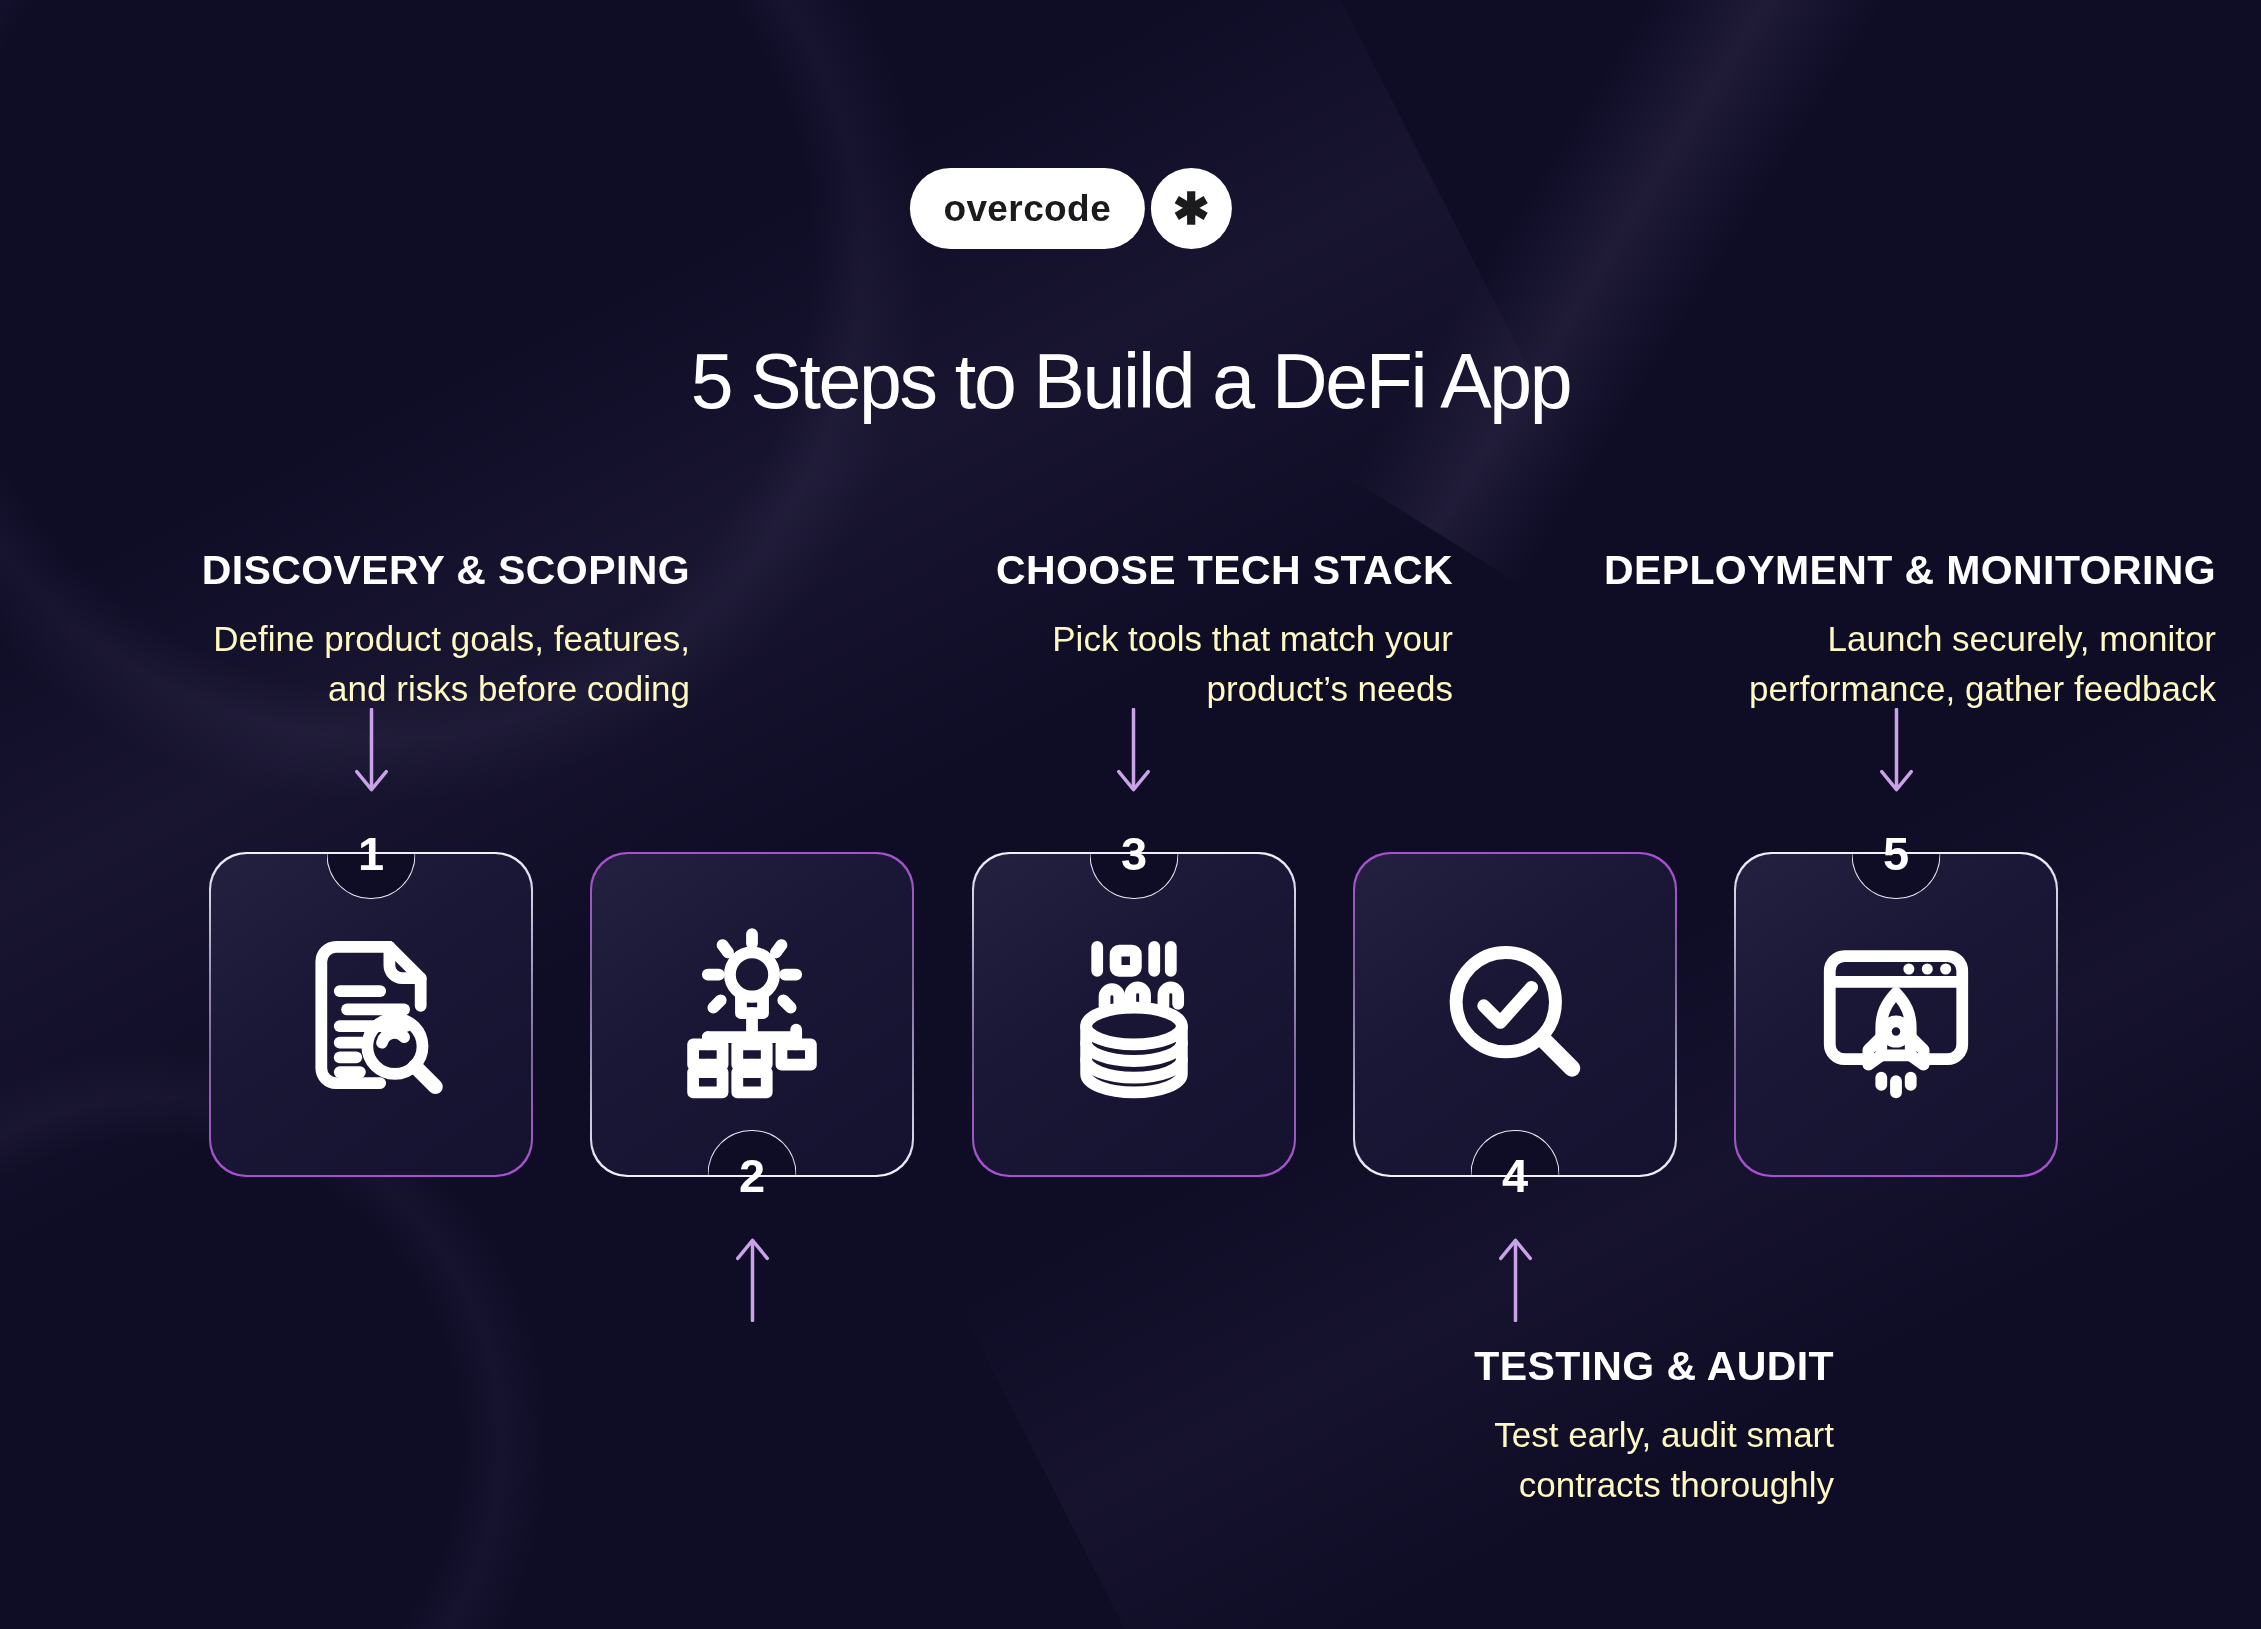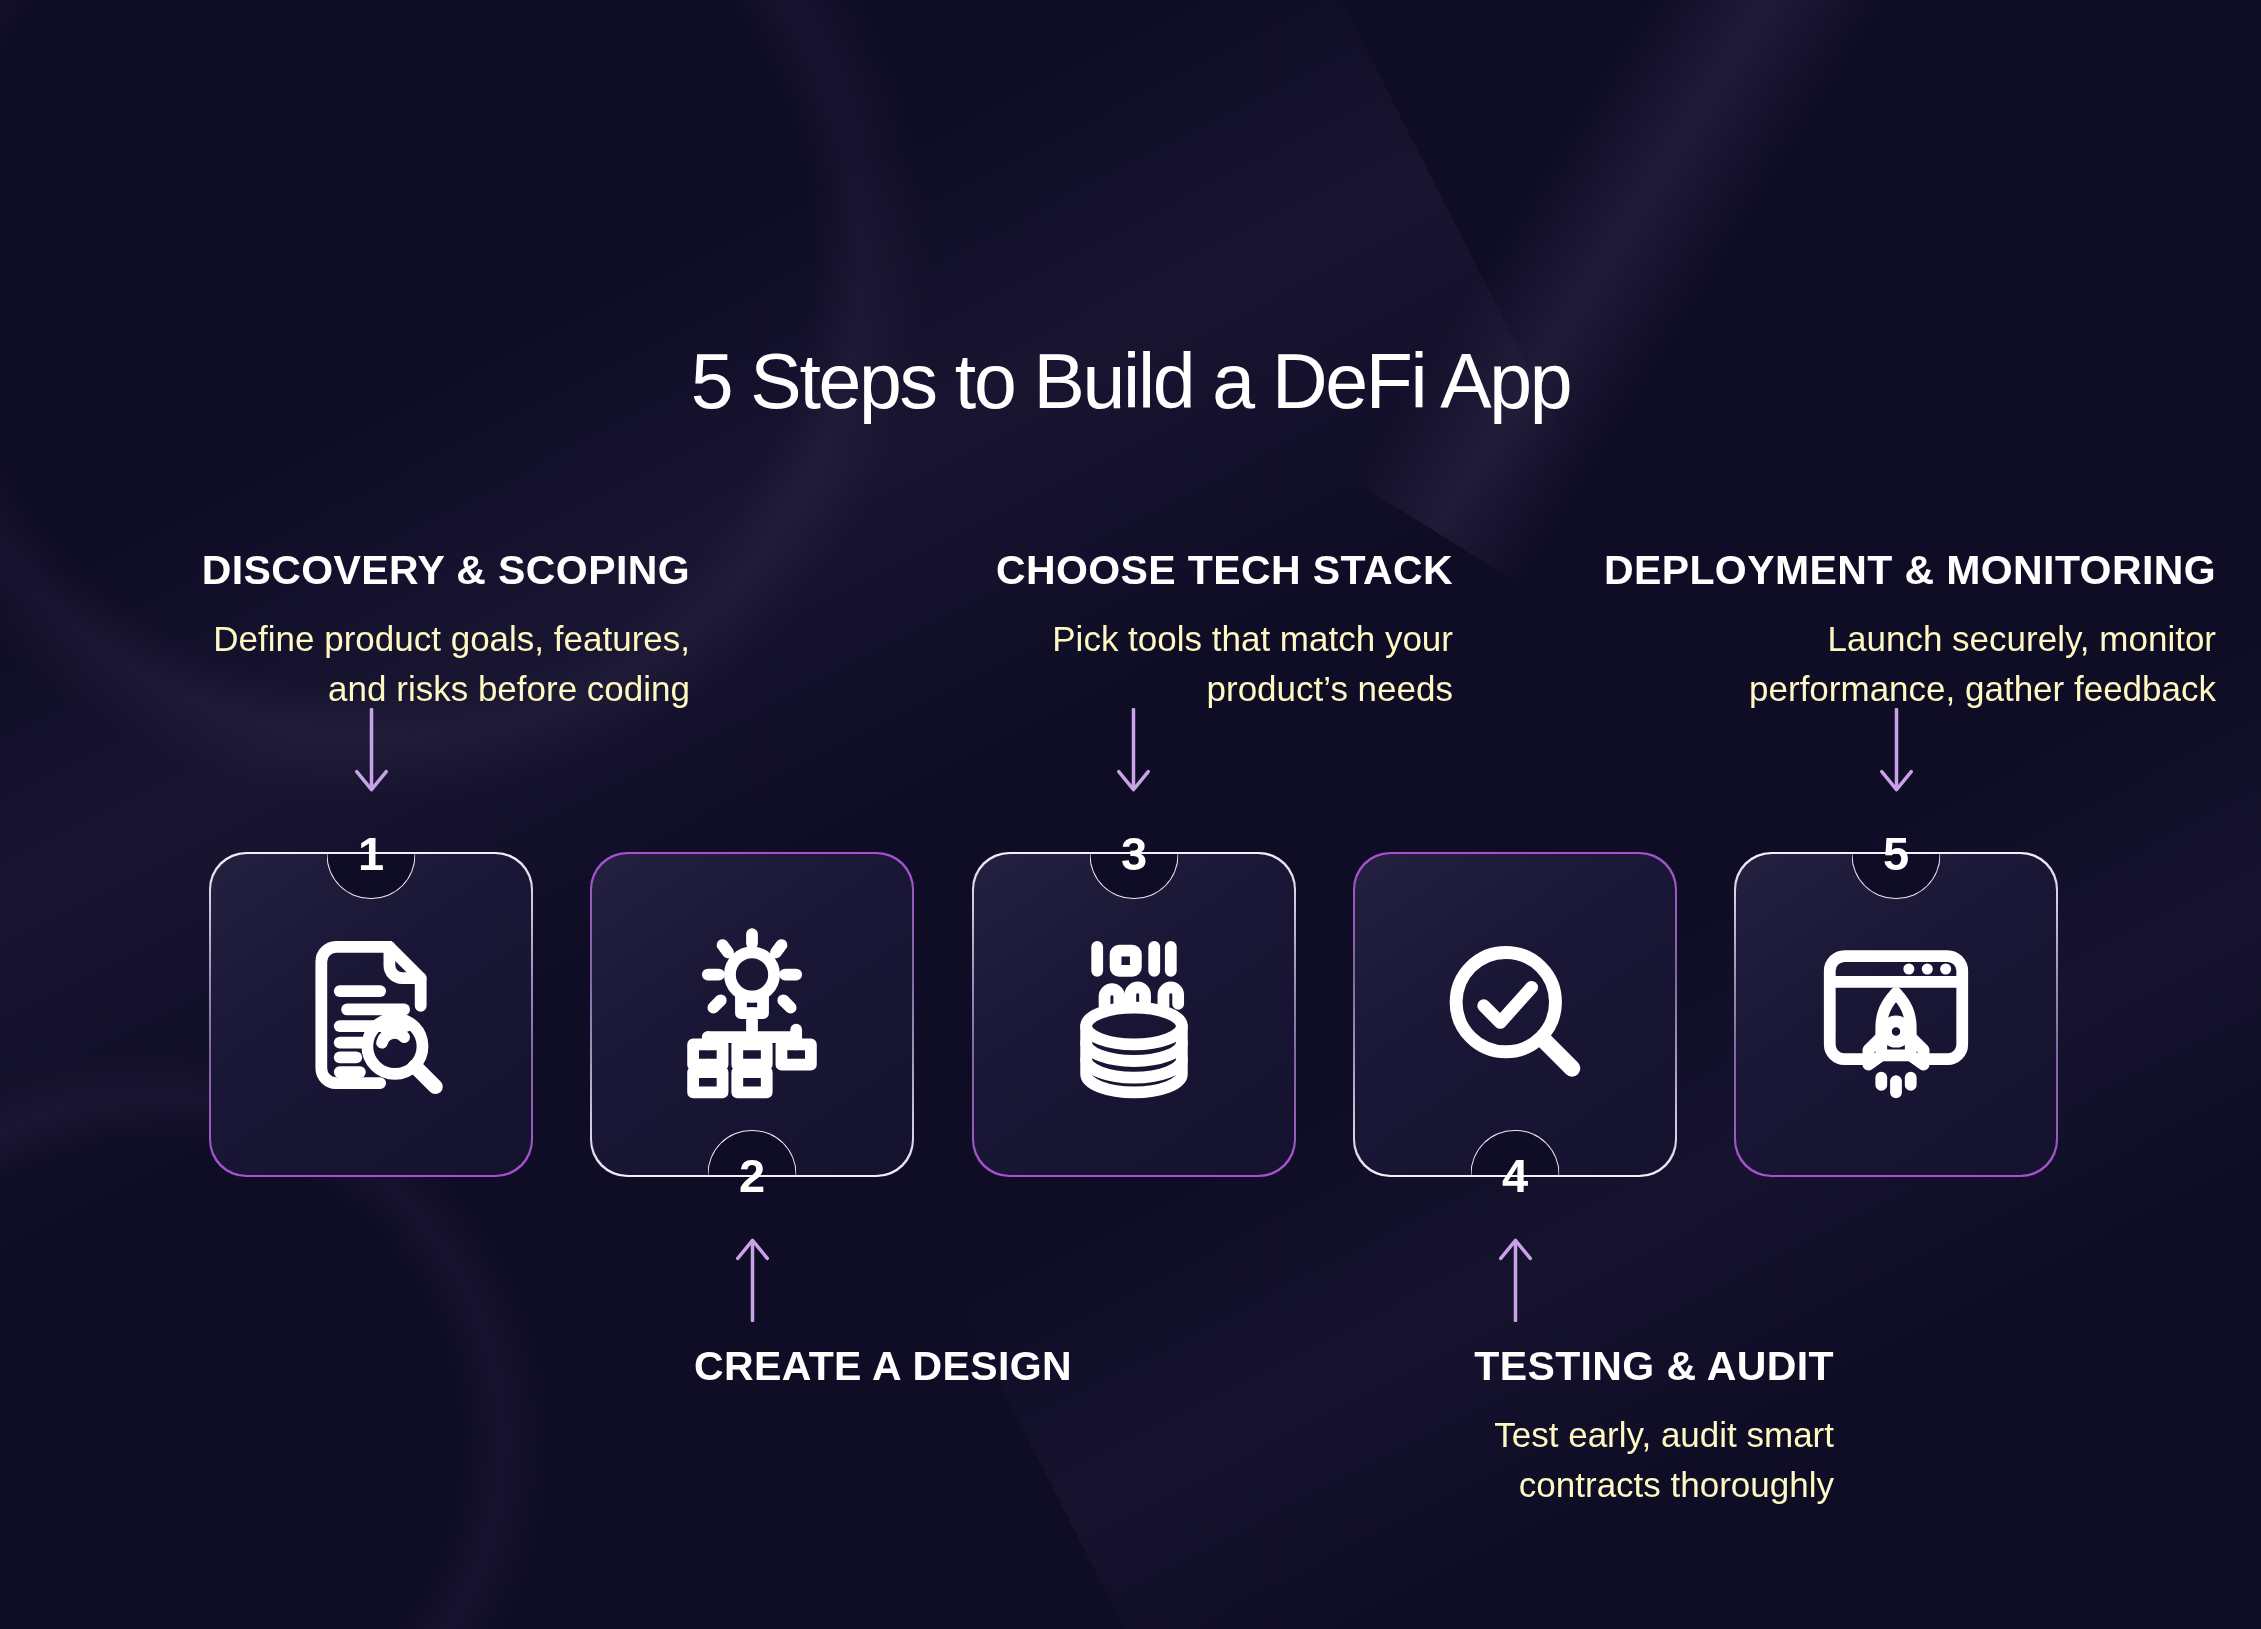--- a/index.html
+++ b/index.html
@@ -85,20 +85,28 @@
 <body>
 
 <div class="canvas">
 
   <div class="bg-shape ring1"></div>
   <div class="bg-shape ring2"></div>
   <div class="bg-shape band1"></div>
   <div class="bg-shape band2"></div>
   <div class="bg-shape streak"></div>
 
+  <div class="logo">
+    <div class="logo-pill">
+      <span>overcode</span>
+    </div>
+    <div class="logo-circle">
+      <span>✱</span>
+    </div>
+  </div>
 
   <div class="main-title">5 Steps to Build a DeFi App</div>
 
   <div class="txt txt-top colc1">
     <div class="h">DISCOVERY &amp; SCOPING</div>
     <div class="d">
       <div>Define product goals, features,</div>
       <div>and risks before coding</div>
     </div>
   </div>
@@ -111,21 +119,20 @@
   </div>
   <div class="txt txt-top colc5">
     <div class="h">DEPLOYMENT &amp; MONITORING</div>
     <div class="d">
       <div>Launch securely, monitor</div>
       <div>performance, gather feedback</div>
     </div>
   </div>
 
   <div class="txt txt-bottom colc2">
-    <div class="h">CREATE A DESIGN</div>
   </div>
   <div class="txt txt-bottom colc4">
     <div class="h">TESTING &amp; AUDIT</div>
     <div class="d">
       <div>Test early, audit smart</div>
       <div>contracts thoroughly</div>
     </div>
   </div>
 
   <svg class="arrow arr1" viewBox="0 0 60 112">

